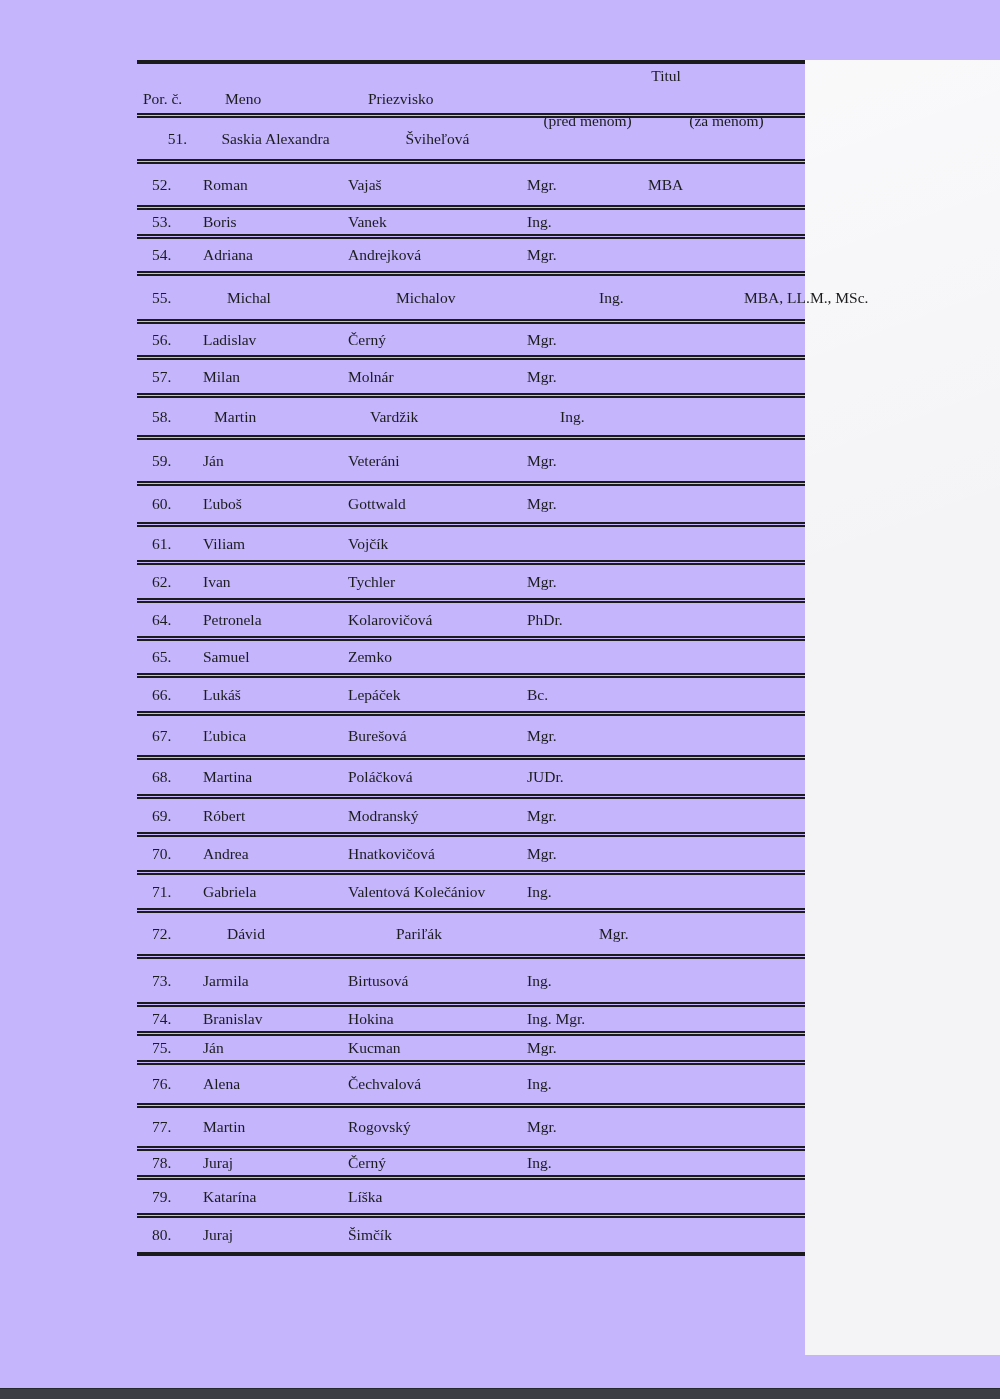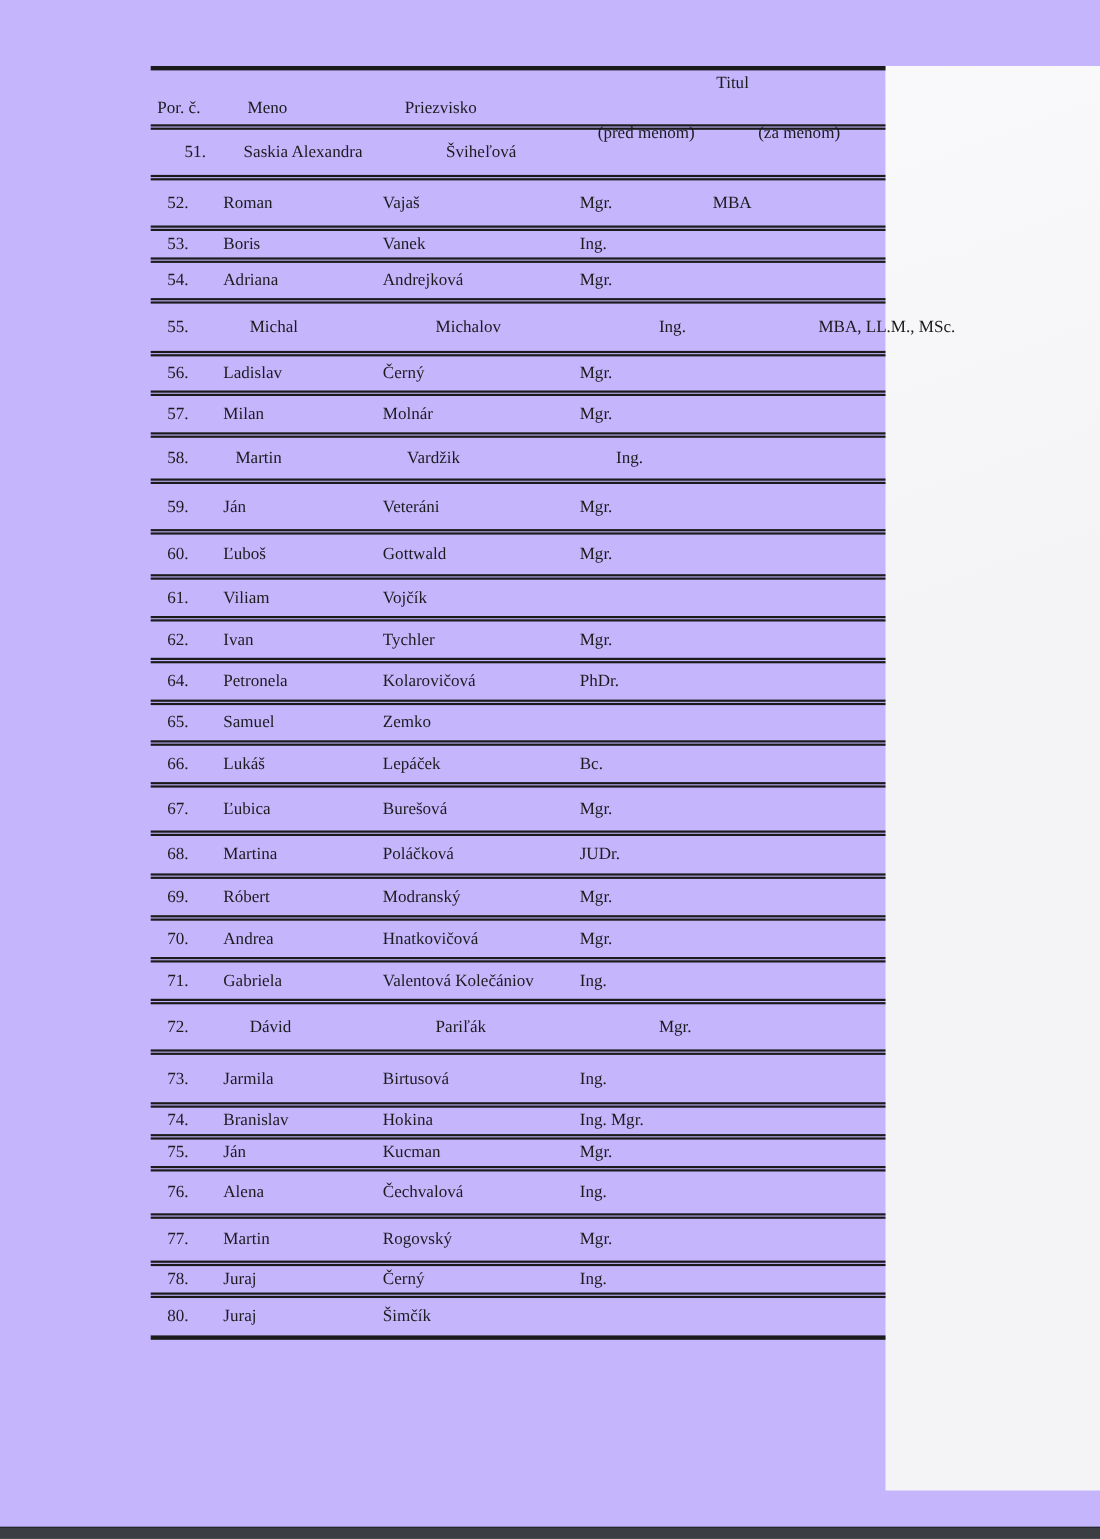--- a/index.html
+++ b/index.html
@@ -281,20 +281,27 @@
     <div class="c pred">Mgr.</div>
     <div class="c za"></div>
   </div>
         <div class="row" style="height: 24px;">
     <div class="c num">78.</div>
     <div class="c meno">Juraj</div>
     <div class="c priez">Černý</div>
     <div class="c pred">Ing.</div>
     <div class="c za"></div>
   </div>
+        <div class="row" style="height: 33px;">
+    <div class="c num">79.</div>
+    <div class="c meno">Katarína</div>
+    <div class="c priez">Líška</div>
+    <div class="c pred"></div>
+    <div class="c za"></div>
+  </div>
         <div class="row" style="height: 34px;">
     <div class="c num">80.</div>
     <div class="c meno">Juraj</div>
     <div class="c priez">Šimčík</div>
     <div class="c pred"></div>
     <div class="c za"></div>
   </div>
       </div>
   </div>
 

